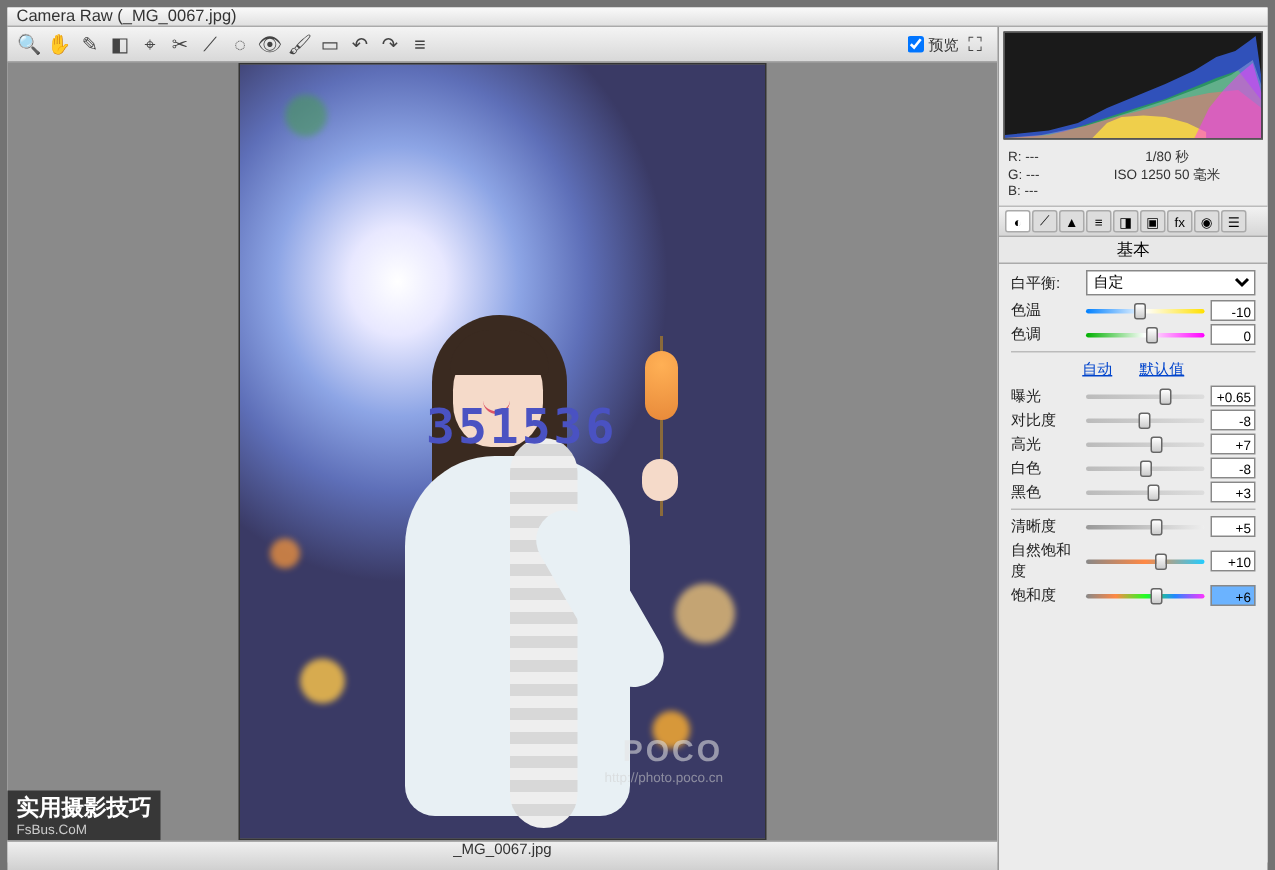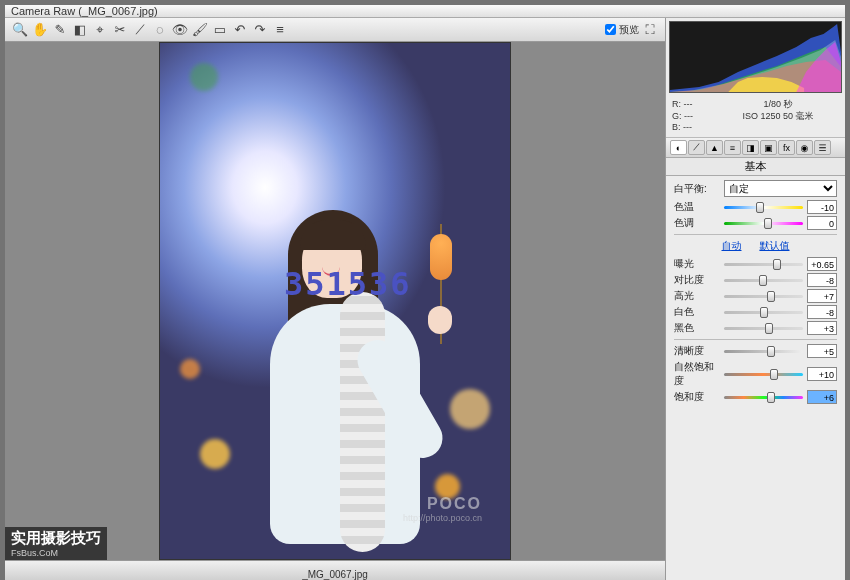--- a/index.html
+++ b/index.html
@@ -28,26 +28,26 @@
 .bangs { width: 66px; height: 30px; background: #3a2a20; position: absolute; top: 86px; left: 60px; border-radius: 30px 30px 4px 4px; z-index: 2; }
 .smile { position: absolute; top: 132px; left: 82px; width: 18px; height: 10px; border-bottom: 2px solid #d56; border-radius: 0 0 12px 12px; z-index: 3; }
 .body { width: 150px; height: 240px; background: #e8f0f4; border-radius: 60px 60px 20px 20px; position: absolute; top: 170px; left: 30px; }
 .scarf { width: 45px; height: 260px; background: repeating-linear-gradient(0deg,#eee,#eee 8px,#d8d8d8 8px,#d8d8d8 16px); position: absolute; top: 158px; left: 100px; border-radius: 30px; z-index: 3; }
 .arm { width: 40px; height: 130px; background: #e8f0f4; position: absolute; top: 200px; left: 140px; border-radius: 20px; transform: rotate(-30deg); z-index: 4; }
 .hand { width: 24px; height: 28px; background: #f5dac9; position: absolute; top: 172px; left: 188px; border-radius: 12px; z-index: 5; }
 .stick { width: 2px; height: 120px; background: #8a6a3a; position: absolute; top: 90px; left: 200px; z-index: 4; }
 .snack { width: 22px; height: 46px; background: radial-gradient(circle at 50% 20%,#ffb055,#e88a3a); position: absolute; top: 100px; left: 190px; border-radius: 12px; z-index: 5; }
 .wm-num { position:absolute; top:222px; left:124px; font-family:monospace; font-size:32px; font-weight:600; letter-spacing:2px; color:#4a52c2; z-index:10; pointer-events:none; }
 .wm-poco { position:absolute; bottom:36px; right:28px; text-align:right; z-index:10; pointer-events:none; opacity:.55; }
-.wm-poco .p1 { font-size:16px; font-weight:bold; color:#e5e5e5; letter-spacing:2px; }
+.wm-poco .p1 { font-size:20px; font-weight:bold; color:#e5e5e5; letter-spacing:2px; }
 .wm-poco .p2 { font-size:9px; color:#d0d0d0; }
 .wm-fsbus { position:absolute; bottom:0; left:0; padding:2px 6px; background:rgba(0,0,0,.6); z-index:30; }
 .wm-fsbus .f1 { font-size:15px; color:#fff; font-weight:bold; }
 .wm-fsbus .f2 { font-size:9px; color:#ccc; }
-.filmstrip { height: 20px; background: linear-gradient(#f0f0f0,#d0d0d0); border-top: 1px solid #999; display: flex; align-items: flex-end; justify-content: center; font-size: 10px; color: #333; }
+.filmstrip { height: 20px; background: linear-gradient(#f0f0f0,#d0d0d0); border-top: 1px solid #999; display: flex; align-items: flex-start; justify-content: center; font-size: 10px; color: #333; }
 .right-pane { width: 180px; background: #ececec; border-left: 1px solid #999; display: flex; flex-direction: column; font-size: 10px; }
 .histogram { height: 72px; background: #1a1a1a; border-bottom: 1px solid #999; position: relative; overflow: hidden; margin:3px; border:1px solid #555;}
 .hist-svg { width: 100%; height: 100%; }
 .exif { padding: 3px 6px; font-size: 9px; color: #333; border-bottom: 1px solid #bbb; display: flex; }
 .exif-l { width: 45px; line-height: 1.3; }
 .exif-r { flex: 1; text-align: center; line-height: 1.3; }
 .tabstrip { height: 20px; background: linear-gradient(#f2f2f2,#d6d6d6); border-bottom: 1px solid #aaa; display:flex; align-items:center; padding:0 4px; gap:1px; }
 .tab { width: 17px; height: 15px; background: #ddd; border: 1px solid #aaa; border-radius: 2px; font-size:9px; display:flex; align-items:center; justify-content:center; cursor: pointer; }
 .tab.active { background: #fff; }
 .panel-title { height: 18px; border-bottom: 1px solid #aaa; display: flex; align-items: center; justify-content: center; font-size: 11px; background: #e8e8e8; }

